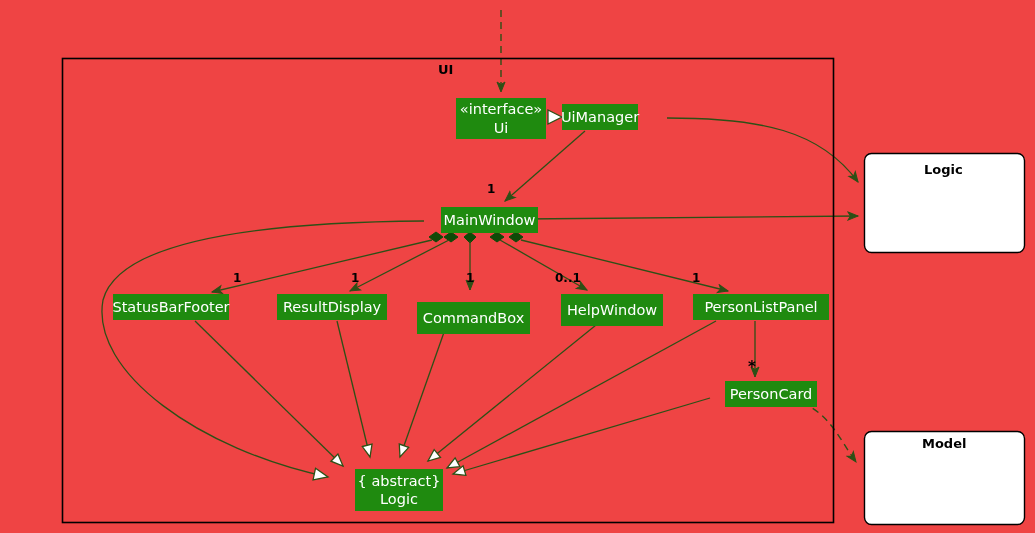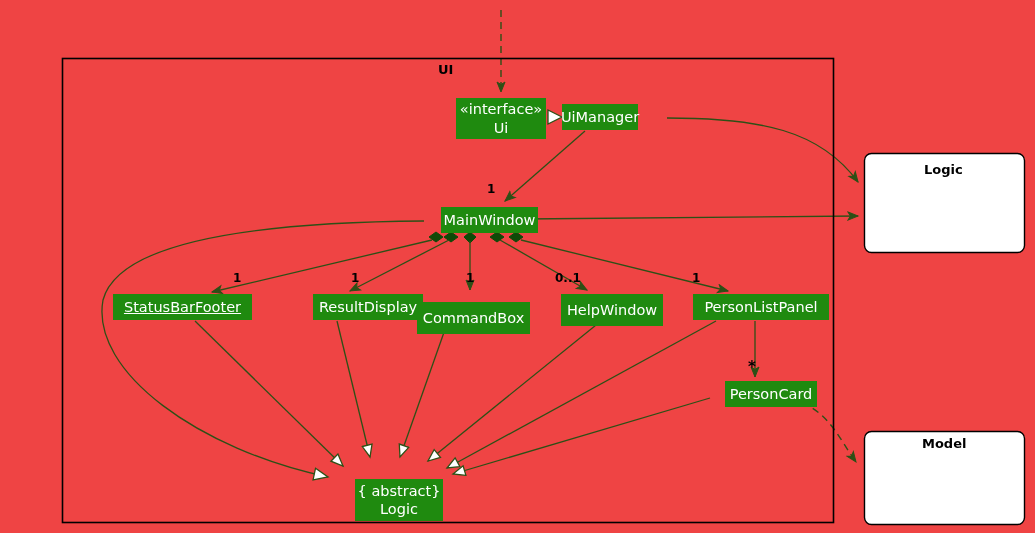--- a/index.html
+++ b/index.html
@@ -183,45 +183,45 @@
   </div>
 
   <div class="cls" style="left:562px; top:104px; width:76px; height:26px;">
     <span class="ln">UiManager</span>
   </div>
 
   <div class="cls" style="left:425px; top:207px; width:97px; height:26px;margin-left:16px;">
     <span class="ln">MainWindow</span>
   </div>
 
-  <div class="cls" style="left:113px; top:294px; width:139px; height:26px;text-decoration:underline;">
+  <div class="cls" style="left:113px; top:294px; width:116px; height:26px;">
     <span class="ln">StatusBarFooter</span>
   </div>
 
-  <div class="cls" style="left:277px; top:294px; width:110px; height:26px;margin-left:36px;">
+  <div class="cls" style="left:277px; top:294px; width:110px; height:26px;">
     <span class="ln">ResultDisplay</span>
   </div>
 
   <div class="cls" style="left:417px; top:302px; width:113px; height:32px;">
     <span class="ln">CommandBox</span>
   </div>
 
   <div class="cls" style="left:561px; top:294px; width:102px; height:32px;">
     <span class="ln">HelpWindow</span>
   </div>
 
   <div class="cls" style="left:693px; top:294px; width:136px; height:26px;">
     <span class="ln">PersonListPanel</span>
   </div>
 
   <div class="cls" style="left:709px; top:381px; width:92px; height:26px;margin-left:16px;">
     <span class="ln">PersonCard</span>
   </div>
 
-  <div class="cls" style="left:355px; top:479px; width:88px; height:42px;">
+  <div class="cls" style="left:355px; top:469px; width:88px; height:42px;">
     <span class="ln">{ abstract}</span>
     <span class="ln">Logic</span>
   </div>
 
   <div class="mult" style="left:487px; top:182px;">1</div>
   <div class="mult" style="left:233px; top:271px;">1</div>
   <div class="mult" style="left:351px; top:271px;">1</div>
   <div class="mult" style="left:466px; top:271px;">1</div>
   <div class="mult" style="left:555px; top:271px;">0..1</div>
   <div class="mult" style="left:692px; top:271px;">1</div>

